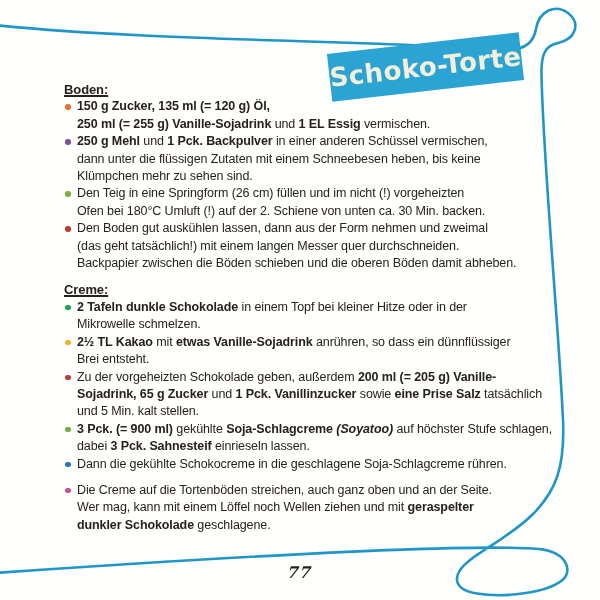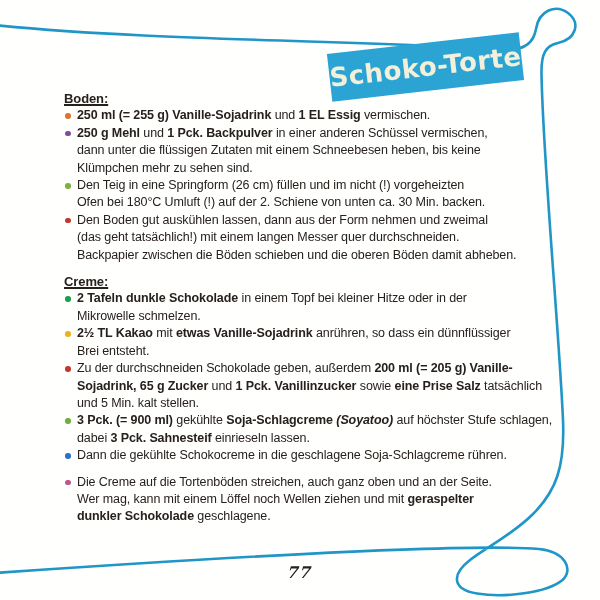--- a/index.html
+++ b/index.html
@@ -10,21 +10,21 @@
   }
   .squiggle{position:absolute;inset:0;z-index:0;}
   .banner{
     position:absolute;left:329px;top:43px;width:193px;height:48px;z-index:2;
     transform:rotate(-6.5deg);display:flex;align-items:center;justify-content:center;
   }
   .banner-text{
     font-size:26px;font-weight:bold;letter-spacing:.5px;white-space:nowrap;
     font-family:"DejaVu Sans",sans-serif;
   }
-  .content{position:absolute;left:64px;top:90px;width:518px;z-index:1;
+  .content{position:absolute;left:64px;top:81px;width:518px;z-index:1;
     font-size:12.5px;line-height:17.4px;letter-spacing:-0.1px;}
   .section{margin-bottom:9px;}
   .section.gap-before{margin-top:1px;}
   .heading{font-weight:bold;text-decoration:underline;text-decoration-thickness:1.5px;font-size:13px;}
   .item{position:relative;padding-left:13px;}
   .bullet{position:absolute;left:1px;top:6px;width:5.5px;height:5.5px;border-radius:50%;}
   .line{white-space:nowrap;}
   .line .b{font-weight:bold;}
   .line .i{font-style:italic;font-weight:bold;}
   .page-number{
@@ -54,20 +54,21 @@
 
 <div class="banner" style="background: rgb(43, 164, 212);">
   <span class="banner-text" style="color: rgb(242, 239, 218);">Schoko-Torte</span>
 </div>
 
 <main class="content" id="content">
     <section class="section">
       <div class="heading">Boden:</div>
       <div class="item">
         <span class="bullet" style="background: rgb(224, 116, 45);"></span>
+        <div class="line"><span class="b">150 g Zucker, 135 ml (= 120 g) Öl,</span></div>
         <div class="line"><span class="b">250 ml (= 255 g) Vanille-Sojadrink</span><span> und </span><span class="b">1 EL Essig</span><span> vermischen.</span></div>
       </div>
       <div class="item">
         <span class="bullet" style="background: rgb(122, 79, 157);"></span>
         <div class="line"><span class="b">250 g Mehl</span><span> und </span><span class="b">1 Pck. Backpulver</span><span> in einer anderen Schüssel vermischen,</span></div>
         <div class="line"><span>dann unter die flüssigen Zutaten mit einem Schneebesen heben, bis keine</span></div>
         <div class="line"><span>Klümpchen mehr zu sehen sind.</span></div>
       </div>
       <div class="item">
         <span class="bullet" style="background: rgb(122, 178, 63);"></span>
@@ -88,21 +89,21 @@
         <div class="line"><span class="b">2 Tafeln dunkle Schokolade</span><span> in einem Topf bei kleiner Hitze oder in der</span></div>
         <div class="line"><span>Mikrowelle schmelzen.</span></div>
       </div>
       <div class="item">
         <span class="bullet" style="background: rgb(234, 180, 30);"></span>
         <div class="line"><span class="b">2½ TL Kakao</span><span> mit </span><span class="b">etwas Vanille-Sojadrink</span><span> anrühren, so dass ein dünnflüssiger</span></div>
         <div class="line"><span>Brei entsteht.</span></div>
       </div>
       <div class="item">
         <span class="bullet" style="background: rgb(196, 58, 42);"></span>
-        <div class="line"><span>Zu der durchschneiden Schokolade geben, außerdem </span><span class="b">200 ml (= 205 g) Vanille-</span></div>
+        <div class="line"><span>Zu der vorgeheizten Schokolade geben, außerdem </span><span class="b">200 ml (= 205 g) Vanille-</span></div>
         <div class="line"><span class="b">Sojadrink, 65 g Zucker</span><span> und </span><span class="b">1 Pck. Vanillinzucker</span><span> sowie </span><span class="b">eine Prise Salz</span><span> tatsächlich</span></div>
         <div class="line"><span>und 5 Min. kalt stellen.</span></div>
       </div>
       <div class="item">
         <span class="bullet" style="background: rgb(111, 174, 62);"></span>
         <div class="line"><span class="b">3 Pck. (= 900 ml)</span><span> gekühlte </span><span class="b">Soja-Schlagcreme</span><span> </span><span class="i">(Soyatoo)</span><span> auf höchster Stufe schlagen,</span></div>
         <div class="line"><span>dabei </span><span class="b">3 Pck. Sahnesteif</span><span> einrieseln lassen.</span></div>
       </div>
       <div class="item">
         <span class="bullet" style="background: rgb(42, 114, 195);"></span>

